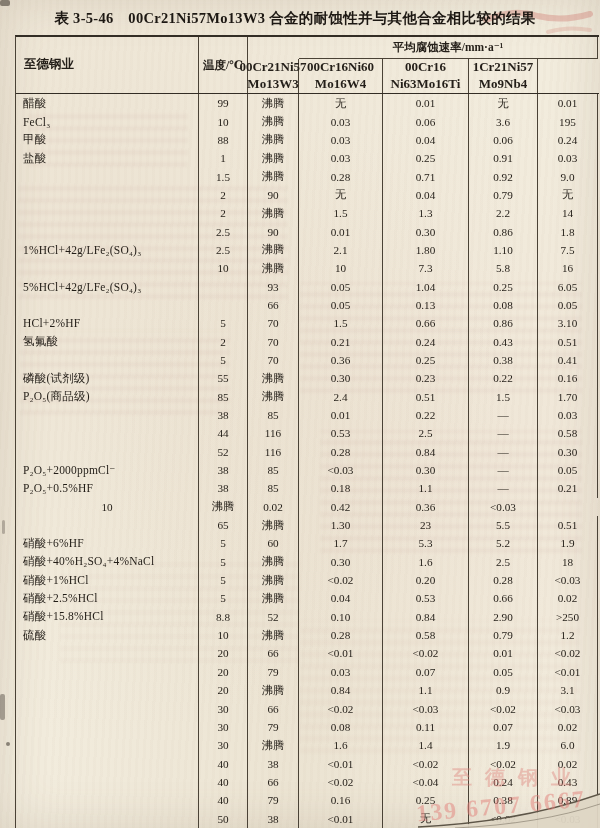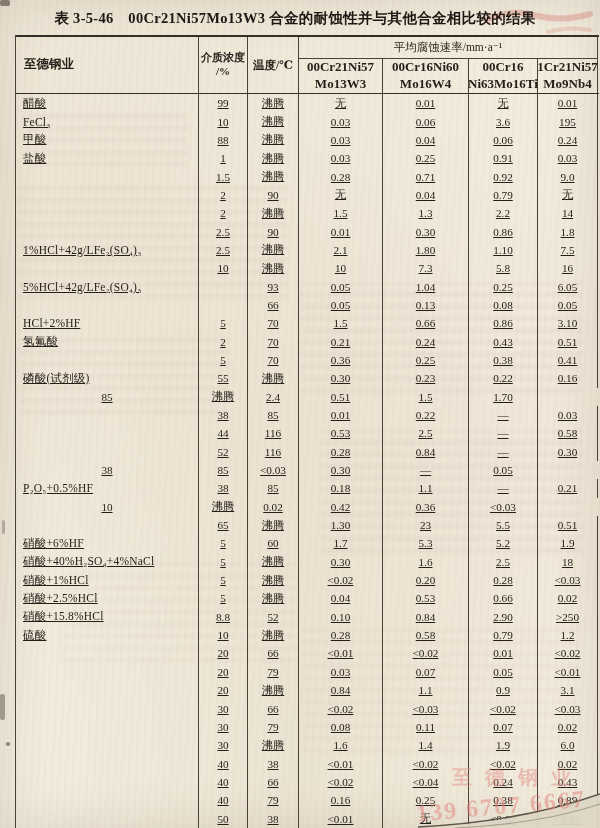--- a/index.html
+++ b/index.html
@@ -17,24 +17,24 @@
     font-weight:bold;font-size:14.5px;letter-spacing:.3px;color:#1d1813;}
   .table{position:absolute;top:35px;left:15px;width:583px;bottom:0;
     display:flex;flex-direction:column;border-top:2.5px solid #332d25;border-left:1px solid #4a4236;}
   .thead{display:grid;grid-template-columns:183px 49px 51px 84px 86px 69px 60px;
     grid-template-rows:22px 34px;border-bottom:1.5px solid #332d25;}
   .th{display:flex;align-items:center;justify-content:center;text-align:center;
     font-weight:bold;font-size:11.5px;line-height:1.25;border-right:1px solid #4a4236;}
   .th.med{grid-row:1/3;justify-content:flex-start;padding-left:8px;font-size:12.5px;}
   .th.conc{grid-row:1/3;flex-direction:column;font-size:11px;}
   .th.temp{grid-row:1/3;font-size:11.5px;}
-  .th.group{grid-column:4/8;grid-row:1;border-bottom:1px solid #4a4236;font-weight:normal;font-size:11.5px;}
+  .th.group{grid-column:4/8;grid-row:1;border-bottom:1px solid #4a4236;font-weight:bold;font-size:11.5px;}
   .th.alloy{grid-row:2;flex-direction:column;font-weight:bold;font-size:13px;line-height:1.3;justify-content:space-between;}
   .tbody{flex:1;display:flex;flex-direction:column;}
-  .trow{flex:1;min-height:0;display:grid;grid-template-columns:183px 49px 51px 84px 86px 69px 60px;align-items:center;text-decoration:underline;}
+  .trow{flex:1;min-height:0;display:grid;grid-template-columns:183px 49px 51px 84px 86px 69px 60px;align-items:center;}
   .cell{height:100%;display:flex;align-items:center;justify-content:center;
     border-right:1px solid #4a4236;font-size:11.2px;color:#221d17;white-space:nowrap;}
   .cell.c0{justify-content:flex-start;padding-left:7px;font-size:11.5px;letter-spacing:.2px;}
   
   .bleed{position:absolute;pointer-events:none;opacity:.55;filter:blur(1.6px);
     background:repeating-linear-gradient(0deg, transparent 0 7px, rgba(186,148,138,.14) 7px 12px);}
   .speck{position:absolute;background:#3a332a;border-radius:2px;opacity:.55;}
   .redmark{position:absolute;pointer-events:none;}
   .wm-text{position:absolute;left:452px;top:764px;font-size:20px;font-weight:bold;
     letter-spacing:13px;color:rgba(222,128,122,.42);white-space:nowrap;}
@@ -63,24 +63,20 @@
   <svg class="redmark" width="120" height="40" style="left:478px;top:2px;" viewBox="0 0 120 40">
     <path d="M8 18 q26 -12 52 -4 q24 6 52 -2" stroke="rgba(198,84,74,.28)" stroke-width="6" fill="none" stroke-linecap="round"></path>
     <path d="M70 30 q20 -6 42 -2" stroke="rgba(198,84,74,.18)" stroke-width="4" fill="none" stroke-linecap="round"></path>
   </svg>
 
   <div class="title">表 3-5-46　00Cr21Ni57Mo13W3 合金的耐蚀性并与其他合金相比较的结果</div>
 
   <div class="table">
     <div class="thead">
       <div class="th med">至德钢业</div>
-      <div class="th conc">
-        <span>介质浓度</span>
-        <span>/%</span>
-      </div>
       <div class="th temp">温度/℃</div>
       <div class="th group">平均腐蚀速率/mm·a⁻¹</div>
       <div class="th alloy">
         <span>00Cr21Ni57</span>
         <span>Mo13W3</span>
       </div>
       <div class="th alloy">
         <span>00Cr16Ni60</span>
         <span>Mo16W4</span>
       </div>
@@ -232,20 +228,21 @@
         <div class="trow">
           <div class="cell c0">磷酸(试剂级)</div>
           <div class="cell c1">55</div>
           <div class="cell c2">沸腾</div>
           <div class="cell c3">0.30</div>
           <div class="cell c4">0.23</div>
           <div class="cell c5">0.22</div>
           <div class="cell c6">0.16</div>
         </div>
         <div class="trow">
+          <div class="cell c0">P₂O₅(商品级)</div>
           <div class="cell c1">85</div>
           <div class="cell c2">沸腾</div>
           <div class="cell c3">2.4</div>
           <div class="cell c4">0.51</div>
           <div class="cell c5">1.5</div>
           <div class="cell c6">1.70</div>
         </div>
         <div class="trow">
           <div class="cell c0"></div>
           <div class="cell c1">38</div>
@@ -267,20 +264,21 @@
         <div class="trow">
           <div class="cell c0"></div>
           <div class="cell c1">52</div>
           <div class="cell c2">116</div>
           <div class="cell c3">0.28</div>
           <div class="cell c4">0.84</div>
           <div class="cell c5">—</div>
           <div class="cell c6">0.30</div>
         </div>
         <div class="trow">
+          <div class="cell c0">P₂O₅+2000ppmCl⁻</div>
           <div class="cell c1">38</div>
           <div class="cell c2">85</div>
           <div class="cell c3">&lt;0.03</div>
           <div class="cell c4">0.30</div>
           <div class="cell c5">—</div>
           <div class="cell c6">0.05</div>
         </div>
         <div class="trow">
           <div class="cell c0">P₂O₅+0.5%HF</div>
           <div class="cell c1">38</div>

